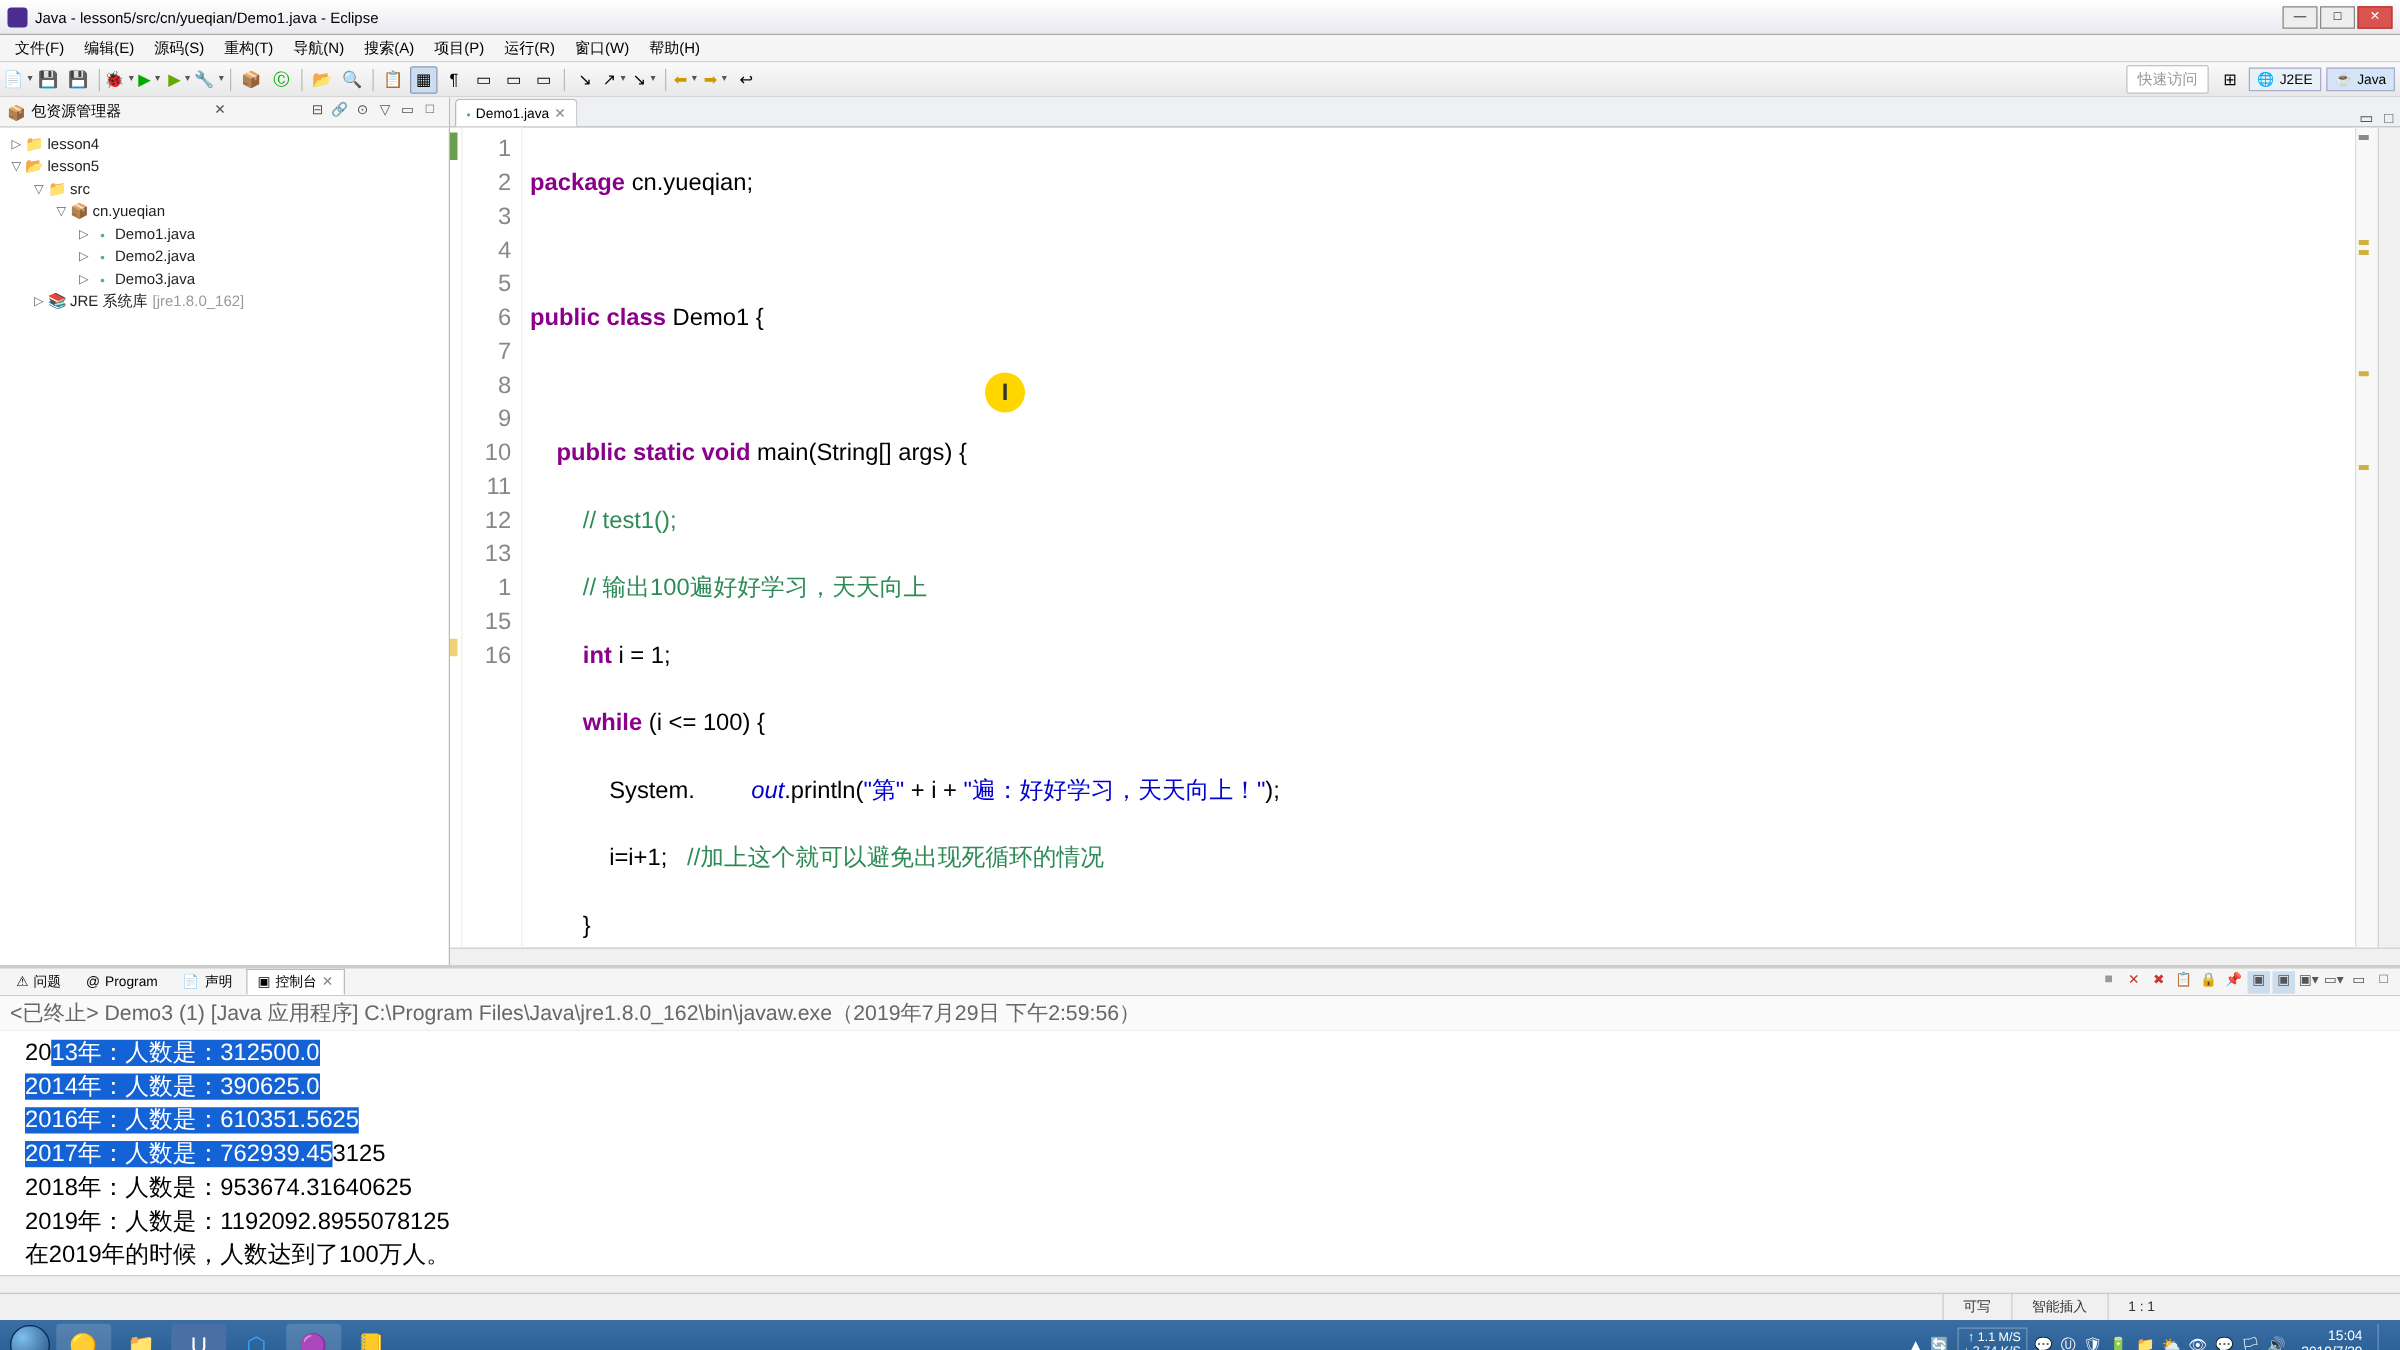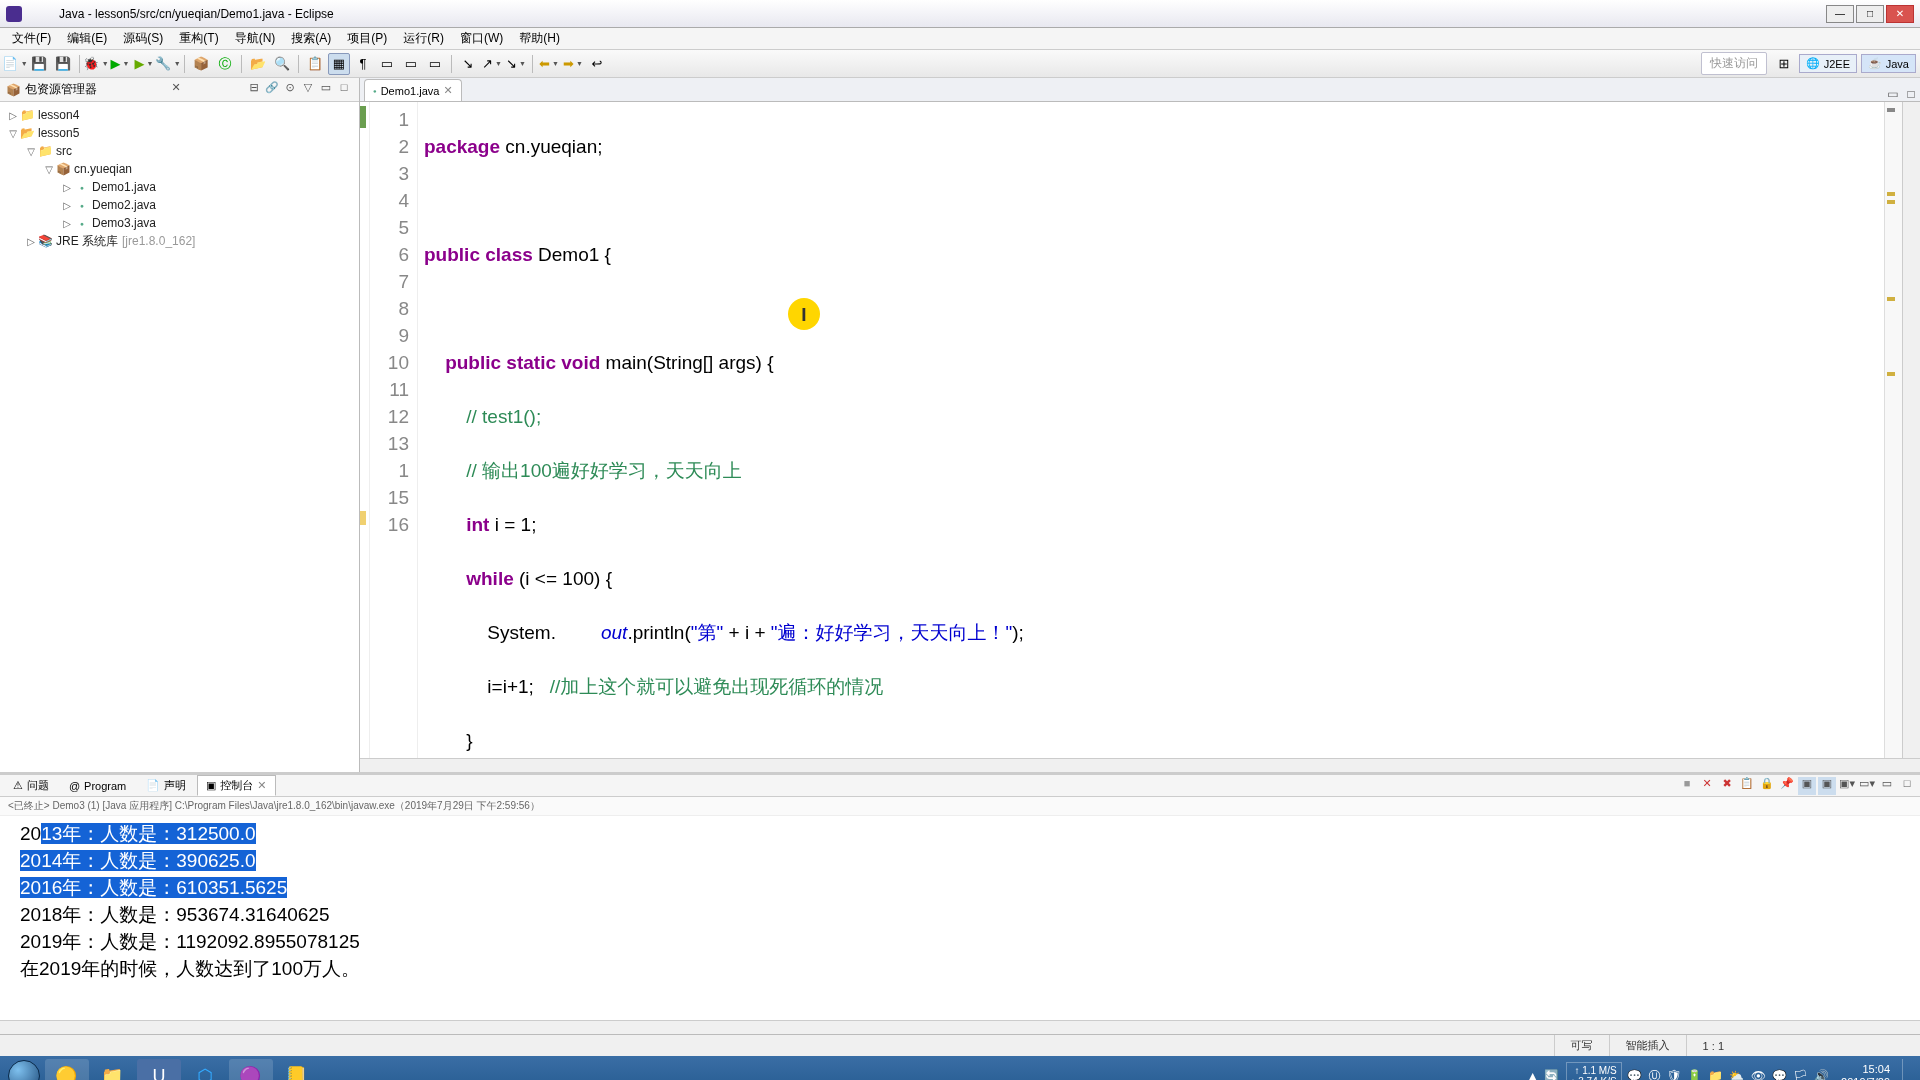--- a/index.html
+++ b/index.html
@@ -1,20 +1,20 @@
 <!DOCTYPE html>
 <html><head>
 <meta charset="utf-8">
 <style>
 * { margin: 0; padding: 0; box-sizing: border-box; font-family: "Microsoft YaHei", Tahoma, sans-serif; }
 body { background: #f0f0f0; width: 1920px; height: 1080px; overflow: hidden; font-size: 12px; }
 
 .titlebar { height: 28px; background: linear-gradient(#fff, #e8e8f0); display: flex; align-items: center; padding: 0 6px; border-bottom: 1px solid #aaa; }
 .titlebar .icon { width: 16px; height: 16px; background: #4a2d8f; margin-right: 6px; border-radius: 3px; }
-.titlebar .title { flex: 1; font-size: 12px; margin-left: 31px; }
+.titlebar .title { flex: 1; font-size: 12px; }
 .titlebar .winbtns { display: flex; gap: 2px; }
 .titlebar .winbtn { width: 28px; height: 18px; border: 1px solid #888; background: #eee; text-align: center; font-size: 10px; line-height: 16px; cursor: pointer; }
 .titlebar .winbtn.close { background: #d9534f; color: #fff; border-color: #b33; }
 
 .menubar { height: 22px; background: #f5f5f5; display: flex; align-items: center; padding: 0 4px; border-bottom: 1px solid #ccc; font-size: 12px; }
 .menubar span { padding: 2px 8px; cursor: pointer; }
 
 .toolbar { height: 28px; background: linear-gradient(#fafafa, #e8e8e8); display: flex; align-items: center; padding: 0 4px; border-bottom: 1px solid #ccc; gap: 2px; }
 .tbtn { width: 22px; height: 22px; display: flex; align-items: center; justify-content: center; cursor: pointer; border-radius: 2px; font-size: 13px; }
 .tsep { width: 1px; height: 18px; background: #bbb; margin: 0 3px; }
@@ -59,21 +59,21 @@
 .overview .ovm { position: absolute; left: 2px; width: 8px; height: 4px; }
 .editor-hscroll { height: 14px; background: #f0f0f0; border-top: 1px solid #ccc; }
 
 .console-area { height: 262px; border-top: 3px solid #ccc; background: #fff; display: flex; flex-direction: column; }
 .console-tabs { height: 22px; display: flex; align-items: center; background: #f5f5f5; border-bottom: 1px solid #ccc; padding: 0 4px; gap: 2px; }
 .ctab { padding: 2px 8px; font-size: 11px; display: flex; align-items: center; gap: 4px; cursor: pointer; border: 1px solid transparent; }
 .ctab.active { background: #fff; border: 1px solid #bbb; border-bottom-color: #fff; }
 .console-tabs .spacer { flex: 1; }
 .cbtn { width: 18px; height: 18px; text-align: center; cursor: pointer; color: #555; font-size: 11px; }
 
-.console-info { padding: 2px 8px; font-size: 10px; color: #666; background: #fafafa; border-bottom: 1px solid #eee; }
+.console-info { padding: 2px 8px; font-size: 17px; color: #666; background: #fafafa; border-bottom: 1px solid #eee; }
 .console-body { flex: 1; font-family: Consolas, "Microsoft YaHei", monospace; font-size: 19px; line-height: 27px; padding: 4px 20px; overflow: auto; color: #000; background: #fff; }
 .console-body .sel { background: #1463d6; color: #fff; }
 .console-hscroll { height: 14px; background: #f0f0f0; border-top: 1px solid #ccc; }
 
 .statusbar { height: 22px; background: #f0f0f0; border-top: 1px solid #bbb; display: flex; align-items: center; font-size: 11px; color: #333; }
 .statusbar .cell { padding: 0 16px; border-left: 1px solid #ccc; height: 100%; display: flex; align-items: center; }
 .statusbar .spacer { flex: 1; }
 
 .taskbar { height: 40px; background: linear-gradient(#3a6ea5, #245a8f); display: flex; align-items: center; padding: 0 4px; color: #fff; }
 .start-btn { width: 40px; height: 40px; display: flex; align-items: center; justify-content: center; }
@@ -313,20 +313,21 @@
     <div class="cbtn">▣▾</div>
     <div class="cbtn">▭▾</div>
     <div class="cbtn">▭</div>
     <div class="cbtn">□</div>
   </div>
   <div class="console-info">&lt;已终止&gt; Demo3 (1) [Java 应用程序] C:\Program Files\Java\jre1.8.0_162\bin\javaw.exe（2019年7月29日 下午2:59:56）</div>
   <div class="console-body">
 <div><span>20</span><span class="sel">13年：人数是：312500.0</span></div>
 <div><span class="sel">2014年：人数是：390625.0</span></div>
 <div><span class="sel">2016年：人数是：610351.5625</span></div>
+<div><span class="sel">2017年：人数是：762939.45</span><span>3125</span></div>
 <div>2018年：人数是：953674.31640625</div>
 <div>2019年：人数是：1192092.8955078125</div>
 <div>在2019年的时候，人数达到了100万人。</div>
   </div>
   <div class="console-hscroll"></div>
 </div>
 
 <div class="statusbar">
   <div class="spacer"></div>
   <div class="cell">可写</div>

